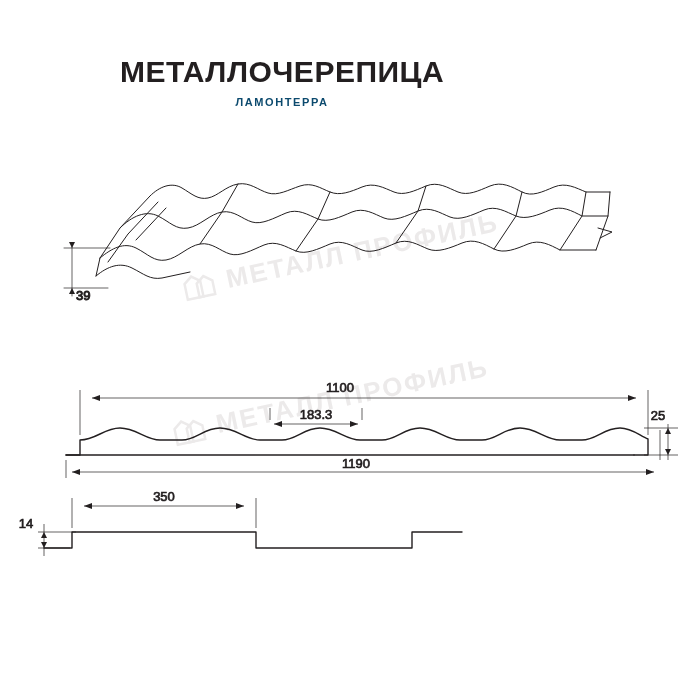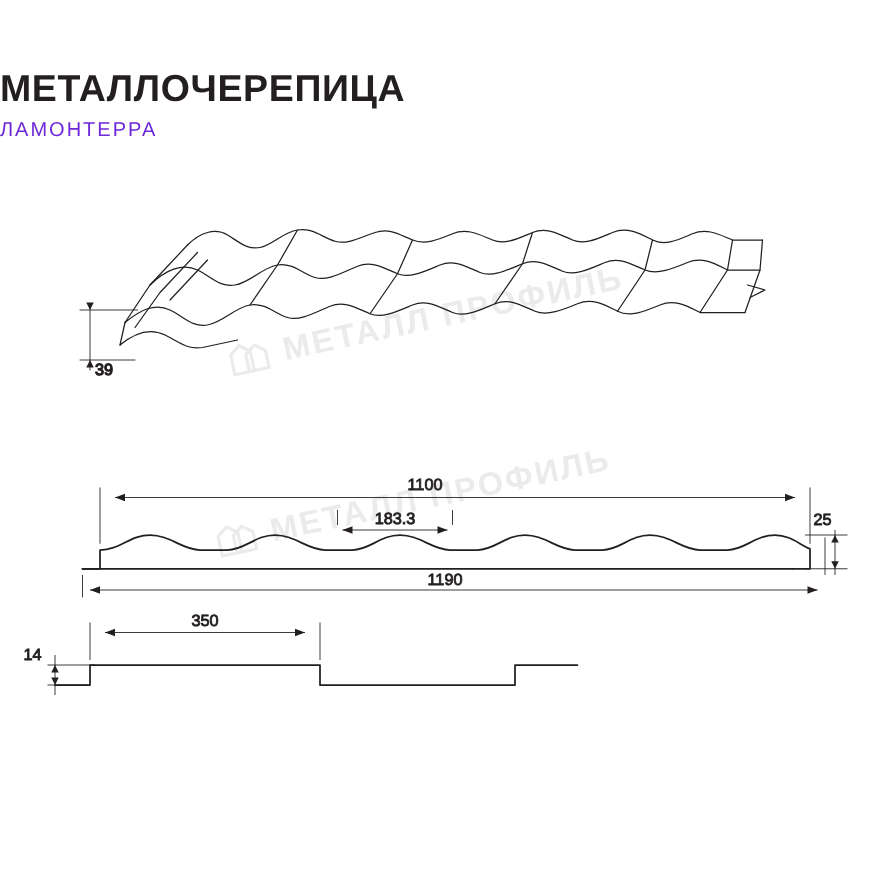--- a/index.html
+++ b/index.html
@@ -17,35 +17,35 @@
   }
   .page {
     position: absolute;
     inset: 0;
   }
   .title-block {
     position: absolute;
     left: 0;
     top: 56px;
     width: 564px;
-    text-align: left;
+    text-align: center;
   }
   .title {
     font-size: 30px;
     font-weight: bold;
     letter-spacing: 0.5px;
     color: #231f20;
     line-height: 1.05;
   }
   .subtitle {
     margin-top: 8px;
-    font-size: 16px;
-    font-weight: normal;
+    font-size: 11px;
+    font-weight: bold;
     letter-spacing: 1.6px;
-    color: #6d28d9;
+    color: #0c4a6e;
   }
   .watermarks {
     position: absolute;
     inset: 0;
     pointer-events: none;
   }
   .wm {
     position: absolute;
     color: #eceaea;
     font-size: 26px;

